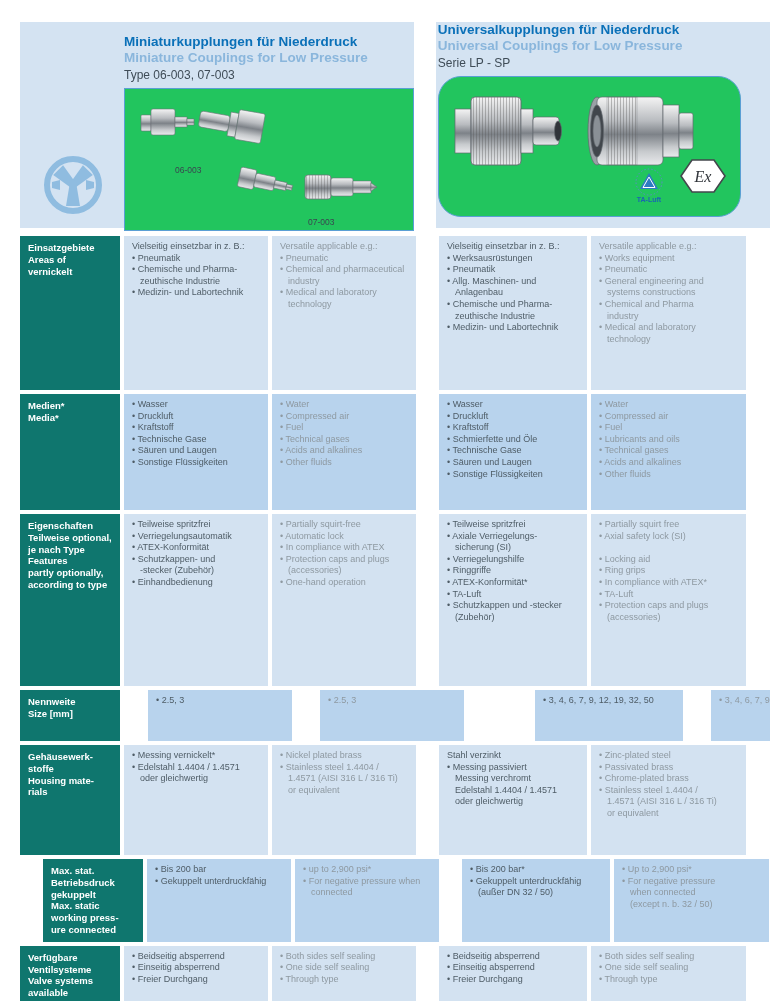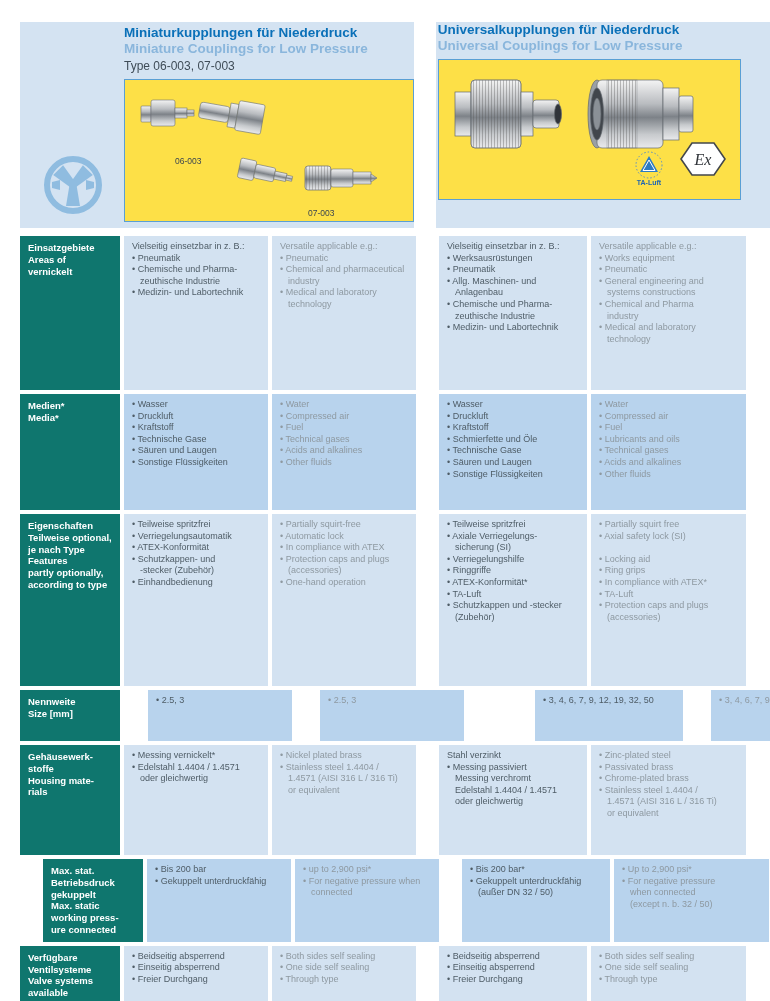--- a/index.html
+++ b/index.html
@@ -15,30 +15,30 @@
     display:flex;
     margin:22px 0 8px 20px;
     height:206px;
   }
   .band{background:#d4e3f2;height:206px;box-sizing:border-box;}
   .band.left{width:396px;display:flex;}
   .hgutter{width:23px;background:#ffffff;}
   .band.right{width:352px;padding-left:2px;}
   .logo-area{width:104px;position:relative;flex:0 0 104px;}
   .logo-area svg{position:absolute;left:21px;top:131px;}
-  .hcontent{flex:1;padding-top:3px;}
+  .hcontent{flex:1;padding-top:12px;}
   .title{font-size:13.5px;font-weight:bold;color:#0a70b8;line-height:16px;}
   .subtitle{font-size:13.5px;font-weight:bold;color:#8ab6dc;line-height:16px;}
   .typeline{font-size:12px;color:#3f4c57;line-height:15px;margin-top:2px;}
   .photobox{
-    margin-top:5px;background:#fde047;border:1px solid #5a9fd4;
+    margin-top:5px;background:#22c55e;border:1px solid #5a9fd4;
     box-sizing:border-box;
   }
   .photobox.lbox{width:290px;height:143px;}
-  .photobox.rbox{width:303px;height:141px;}
+  .photobox.rbox{width:303px;height:141px;border-radius:23px;}
   
   .trow{
     display:grid;
     grid-template-columns:100px 144px 144px 15px 148px 155px;
     column-gap:4px;
     margin:0 0 4px 20px;
   }
   .trow:nth-of-type(1){min-height:154px;}
   .trow:nth-of-type(2){min-height:116px;}
   .trow:nth-of-type(3){min-height:172px;}
@@ -132,20 +132,21 @@
           </svg>
         </div>
       </div>
     </div>
 
     <div class="hgutter"></div>
 
     <div class="band right">
       <div class="title">Universalkupplungen für Niederdruck</div>
       <div class="subtitle">Universal Couplings for Low Pressure</div>
+      <div class="typeline">Serie LP - SP</div>
       <div class="photobox rbox">
         <svg width="301" height="139" viewBox="0 0 301 139">
           <g stroke="#62676d" stroke-width="0.7">
             <rect x="16" y="32" width="16" height="44" fill="url(#mA)"></rect>
             <rect x="32" y="20" width="50" height="68" rx="4" fill="url(#mA)"></rect>
             <rect x="32" y="20" width="50" height="68" rx="4" fill="url(#kn)" opacity="0.45"></rect>
             <rect x="82" y="32" width="12" height="44" fill="url(#mA)"></rect>
             <rect x="94" y="40" width="26" height="28" rx="3" fill="url(#mA)"></rect>
             <ellipse cx="119" cy="54" rx="3.5" ry="10" fill="#30343a"></ellipse>
             <ellipse cx="158" cy="54" rx="9" ry="34" fill="#9aa0a6"></ellipse>

